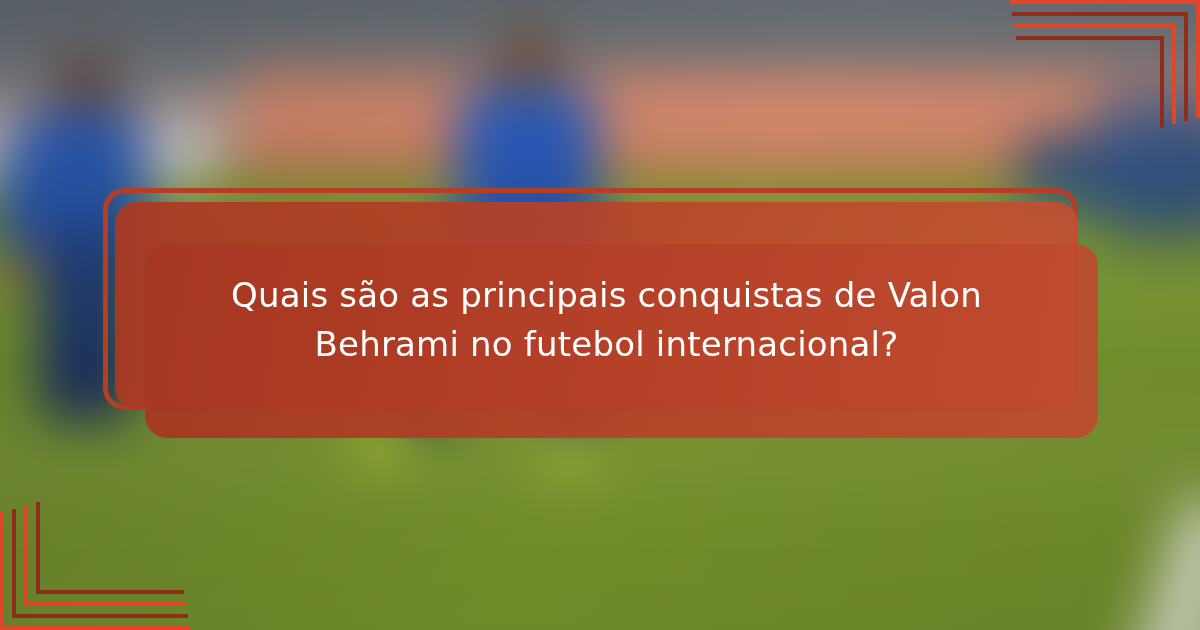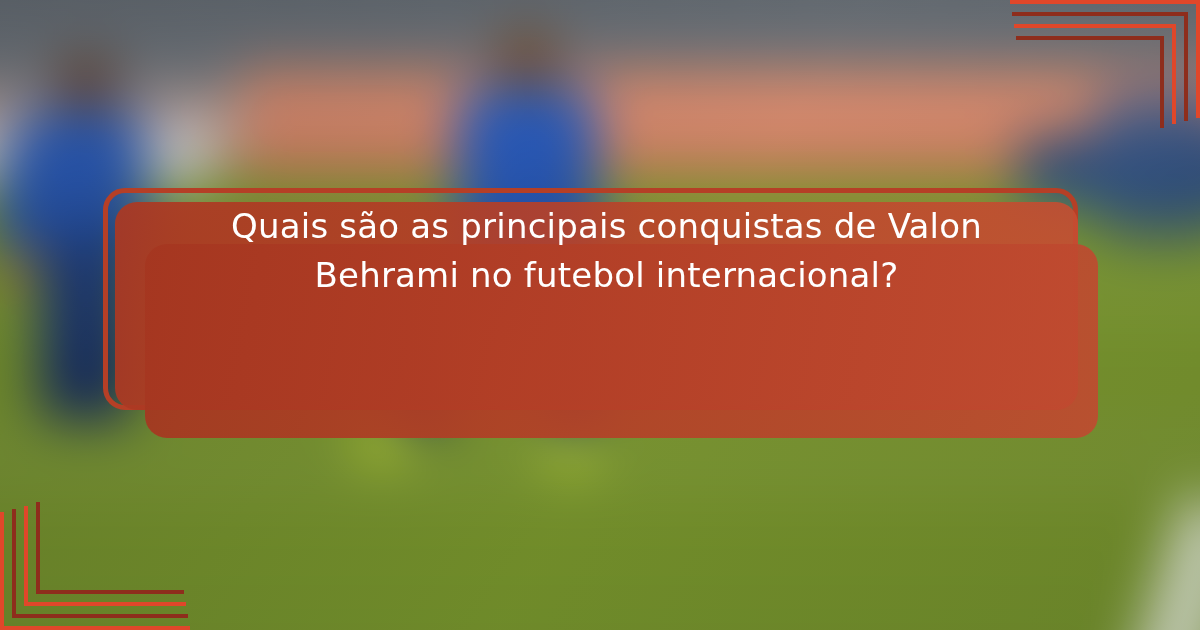--- a/index.html
+++ b/index.html
@@ -242,21 +242,21 @@
         rgba(165,54,32,0.93) 0%,
         rgba(178,62,38,0.92) 40%,
         rgba(192,74,48,0.90) 100%);
   }
 
   #card-title {
     position: absolute;
     left: 115px; top: 202px;
     width: 983px; height: 236px;
     display: flex;
-    align-items: flex-start;
+    align-items: center;
     justify-content: center;
     text-align: center;
     color: #ffffff;
     font-size: 34px;
     line-height: 1.45;
     font-weight: 400;
     letter-spacing: .2px;
     padding: 0 70px;
     box-sizing: border-box;
     text-rendering: optimizeLegibility;

